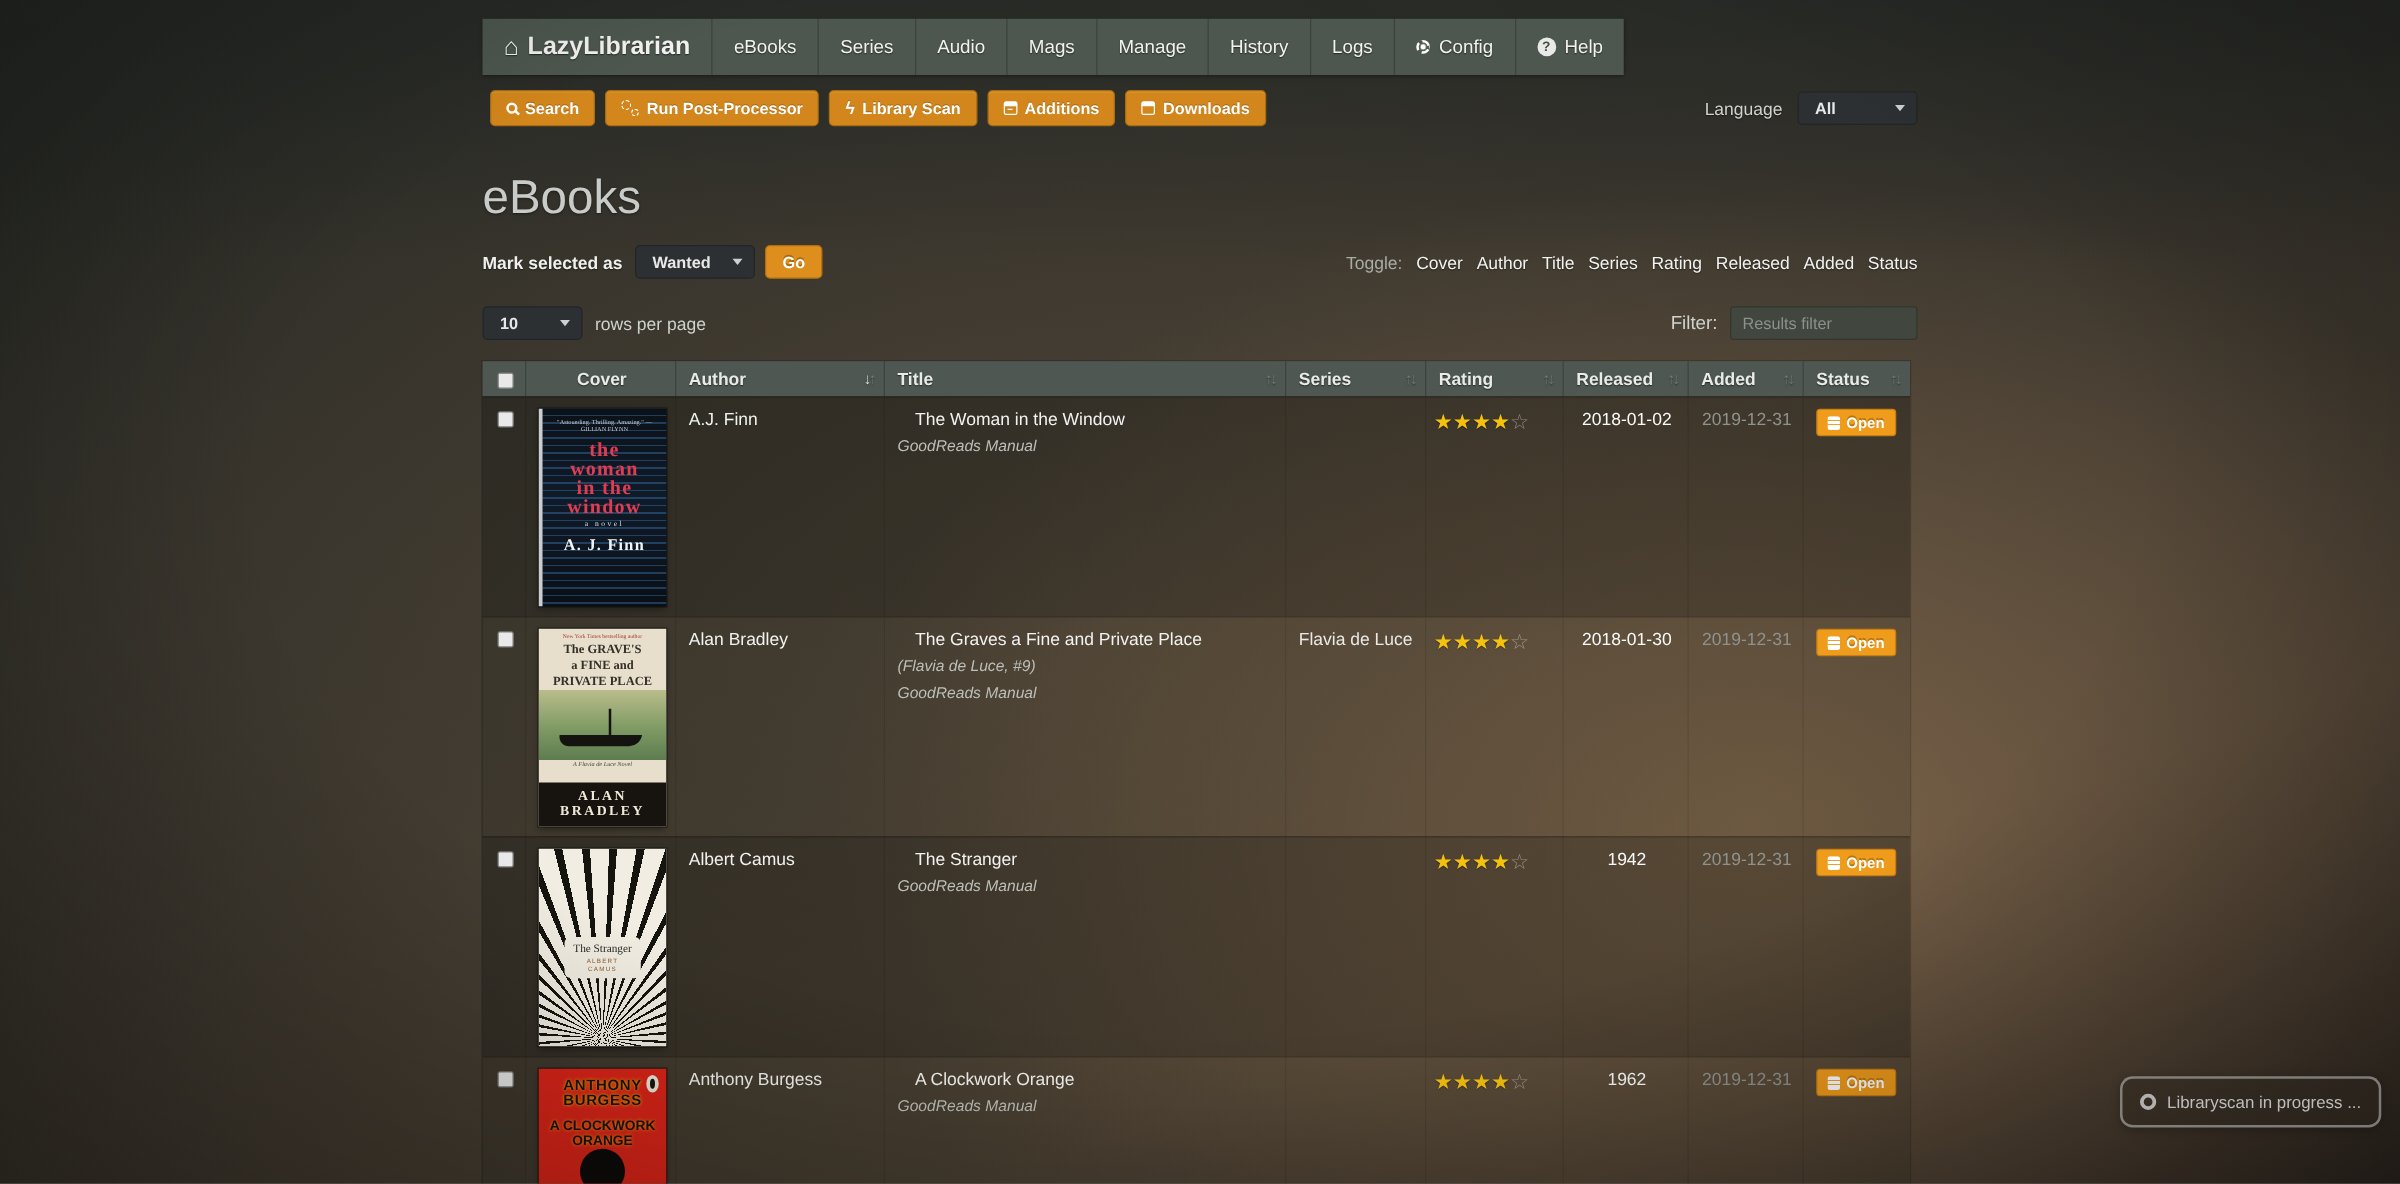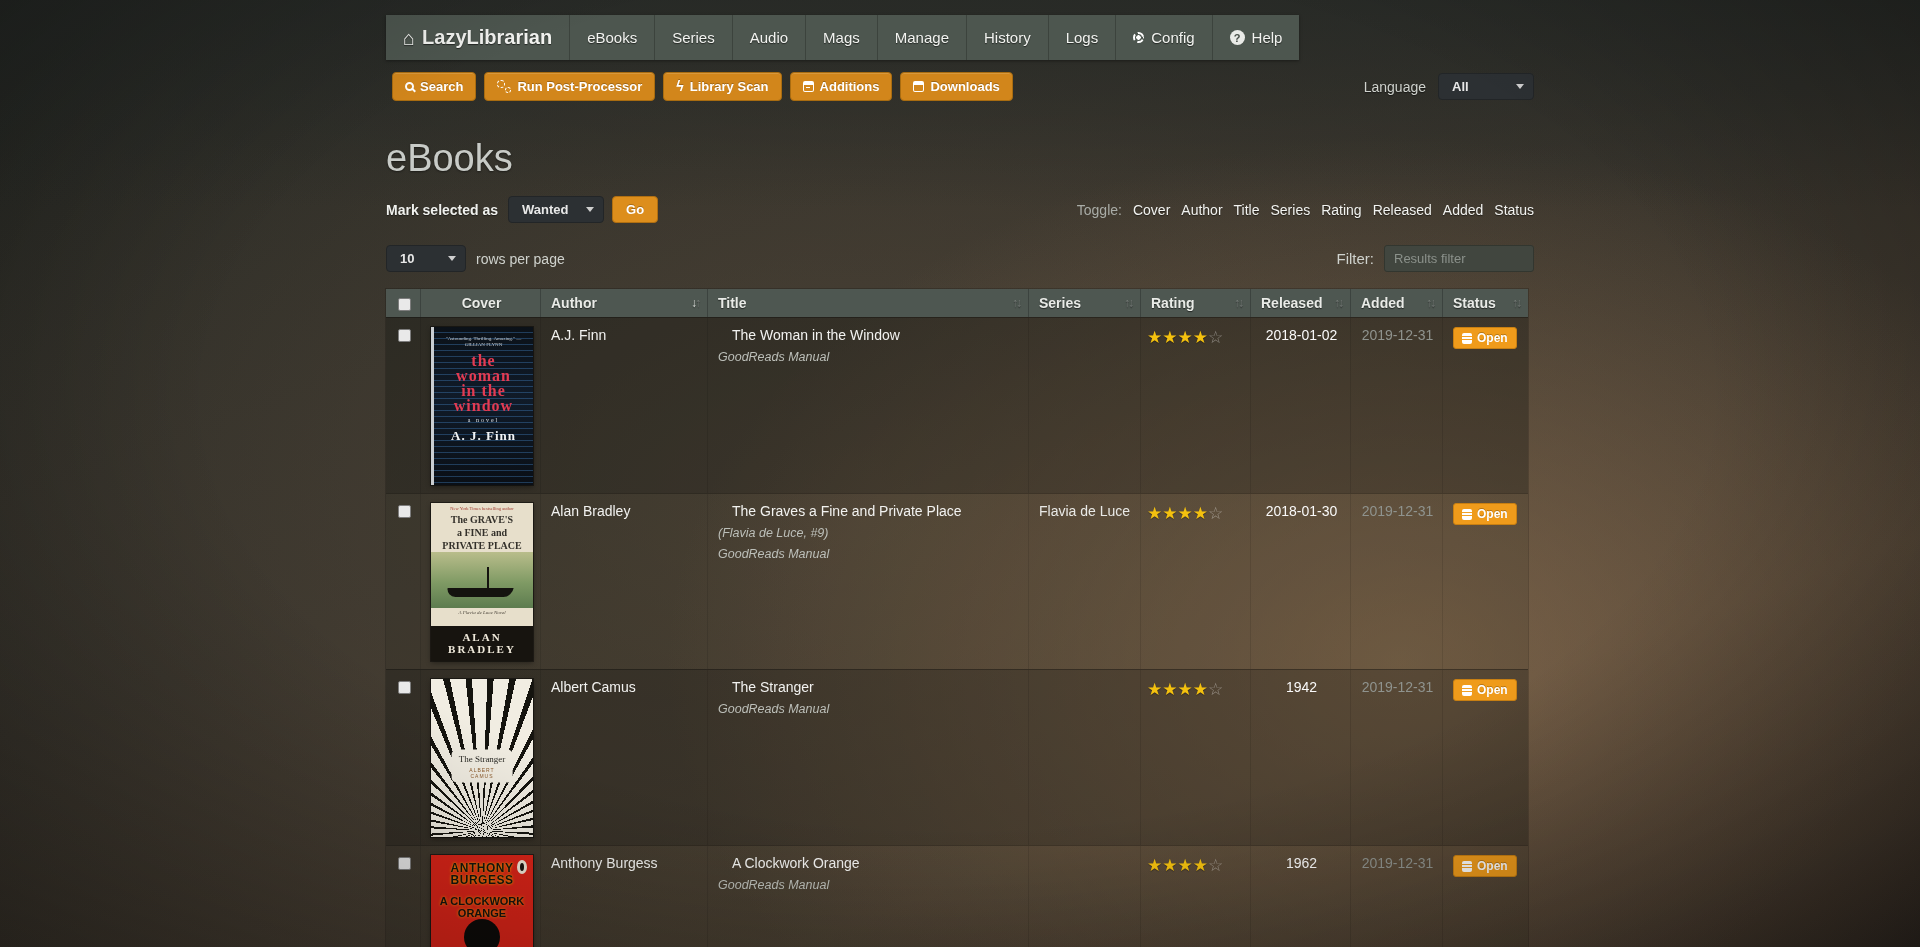--- a/index.html
+++ b/index.html
@@ -483,15 +483,19 @@
       <a class="open-btn">
         <span class="book-ic"></span>
         <span>Open</span>
       </a>
     </div>
   </div>
 </div>
     </div>
   </div>
 
+  <div class="toast">
+    <span class="spinner-ring"></span>
+    <span>Libraryscan in progress ...</span>
+  </div>
 
   <div id="vignette"></div>
 </div>
 
 </body></html>

